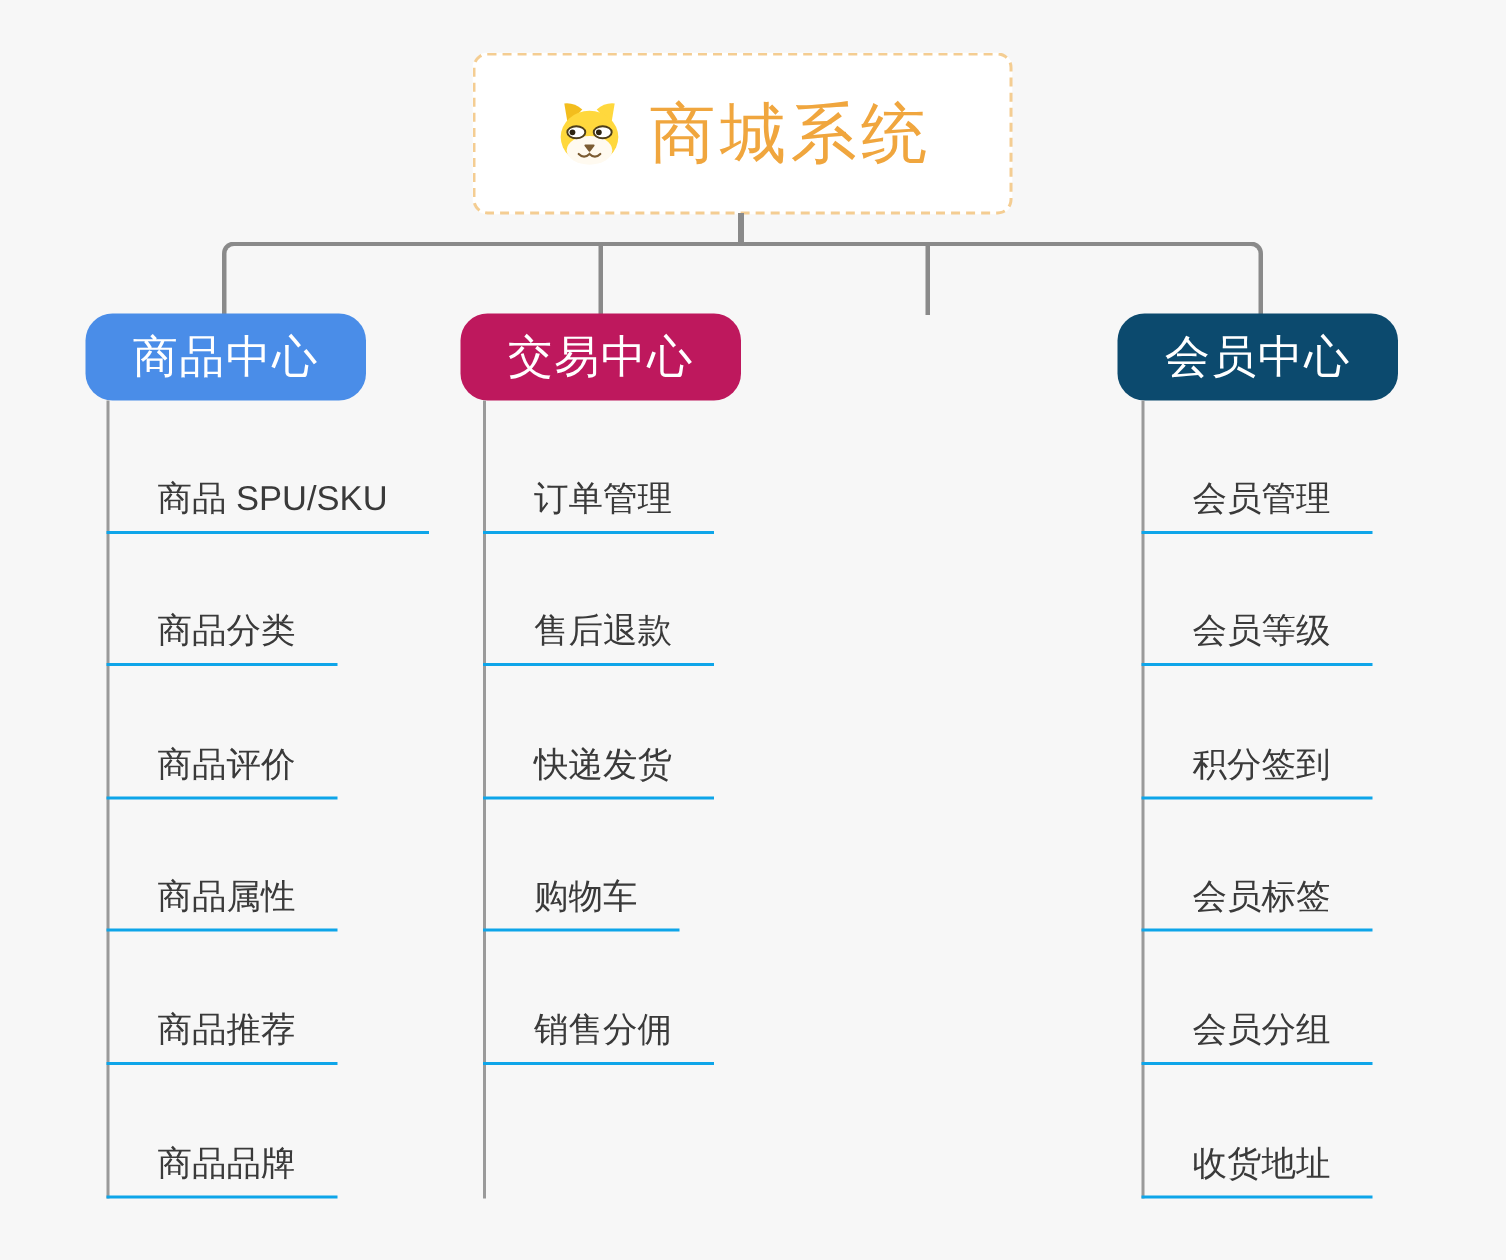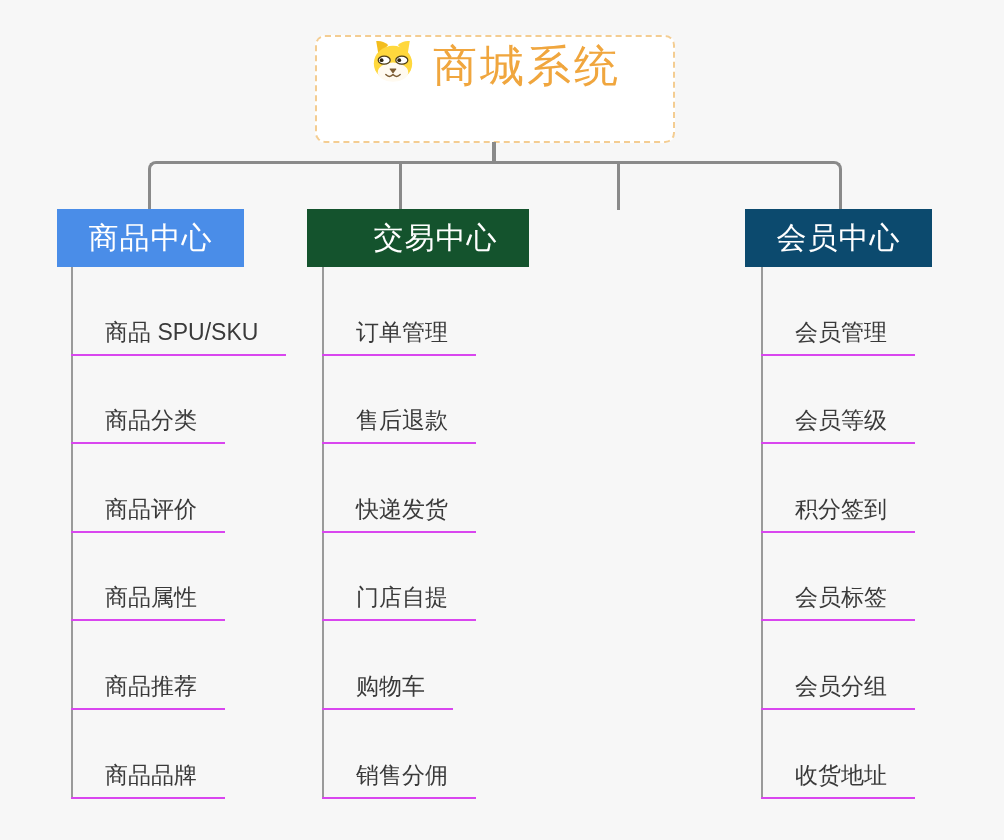--- a/index.html
+++ b/index.html
@@ -2,47 +2,47 @@
 <html><head>
 <meta charset="utf-8">
 <style>
   html,body{margin:0;padding:0;}
   body{background:#f7f7f7;font-family:"Liberation Sans","DejaVu Sans",sans-serif;}
   .canvas{position:relative;width:1004px;height:840px;background:#f7f7f7;overflow:hidden;}
 
   
   .root{position:absolute;left:315px;top:35px;width:360px;height:108px;background:#ffffff;
         border:2px dashed #f4cd92;border-radius:10px;box-sizing:border-box;
-        display:flex;align-items:flex-start;justify-content:center;gap:16px;}
+        display:flex;align-items:center;justify-content:center;gap:16px;}
   .root-title{font-size:44px;letter-spacing:3px;font-weight:400;}
   .dog{width:48px;height:48px;display:block;}
 
   
   .line{position:absolute;background:#8a8a8a;}
   .stub{left:492px;top:142px;width:4px;height:21px;}
   .bracket{position:absolute;box-sizing:border-box;}
   .bracket-left{left:148px;top:161px;width:346px;height:49px;
     border-top:3px solid #8a8a8a;border-left:3px solid #8a8a8a;border-top-left-radius:8px;}
   .bracket-right{left:493px;top:161px;width:349px;height:49px;
     border-top:3px solid #8a8a8a;border-right:3px solid #8a8a8a;border-top-right-radius:8px;}
   .drop{top:164px;width:3px;height:46px;}
   .drop-trade{left:399px;}
   .drop-marketing{left:617px;}
 
   
-  .branch{position:absolute;top:209px;width:187px;height:58px;border-radius:0;color:#ffffff;
+  .branch{position:absolute;top:209px;width:187px;height:58px;border-radius:18px;color:#ffffff;
           font-size:30px;letter-spacing:1px;display:flex;align-items:center;justify-content:center;}
   .b0{left:57px}.b1{left:307px}.b2{left:525px}.b3{left:745px}
 
   
   .col{position:absolute;top:267px;width:290px;}
   .c0{left:71px}.c1{left:322px}.c2{left:542px}.c3{left:761px}
   .spine{position:absolute;left:0;top:0;width:2px;height:532px;background:#9a9a9a;}
   .row{height:88.6px;display:flex;align-items:flex-end;}
-  .leaf{display:inline-block;border-bottom:2px solid #d946ef;padding:0 28px 6px 34px;
+  .leaf{display:inline-block;border-bottom:2px solid #0ea5e9;padding:0 28px 6px 34px;
         font-size:23px;color:#3a3a3a;white-space:nowrap;position:relative;}
 </style>
 </head>
 <body>
 
 <div class="canvas" style="background-color: rgb(247, 247, 247);">
 
   <div class="root">
     <svg class="dog" viewBox="0 0 60 60" aria-hidden="true">
       <path d="M12 23 L9 5 Q17 4 24 10 Z" fill="#f3bd1d"></path>
@@ -59,21 +59,21 @@
     <span class="root-title" style="color: rgb(240, 166, 62);">商城系统</span>
   </div>
 
   <div class="line stub"></div>
   <div class="bracket bracket-left"></div>
   <div class="bracket bracket-right"></div>
   <div class="line drop drop-trade"></div>
   <div class="line drop drop-marketing"></div>
 
   <div class="branch b0" style="background-color: rgb(74, 141, 232);">商品中心</div>
-  <div class="branch b1" style="background-color: #14532d; padding-left: 35px;">交易中心</div>
+  <div class="branch b1" style="background-color: #be185d;">交易中心</div>
   <div class="branch b3" style="background-color: #0c4a6e;">会员中心</div>
 
   <div class="col c0">
     <div class="spine"></div>
     <div class="row">
       <span class="leaf">商品 SPU/SKU</span>
       </div>
     <div class="row">
       <span class="leaf">商品分类</span>
       </div>
@@ -96,23 +96,20 @@
     <div class="row">
       <span class="leaf">订单管理</span>
       </div>
     <div class="row">
       <span class="leaf">售后退款</span>
       </div>
     <div class="row">
       <span class="leaf">快递发货</span>
       </div>
     <div class="row">
-      <span class="leaf">门店自提</span>
-      </div>
-    <div class="row">
       <span class="leaf">购物车</span>
       </div>
     <div class="row">
       <span class="leaf">销售分佣</span>
       </div>
   </div>
 
 
   <div class="col c3">
     <div class="spine"></div>

